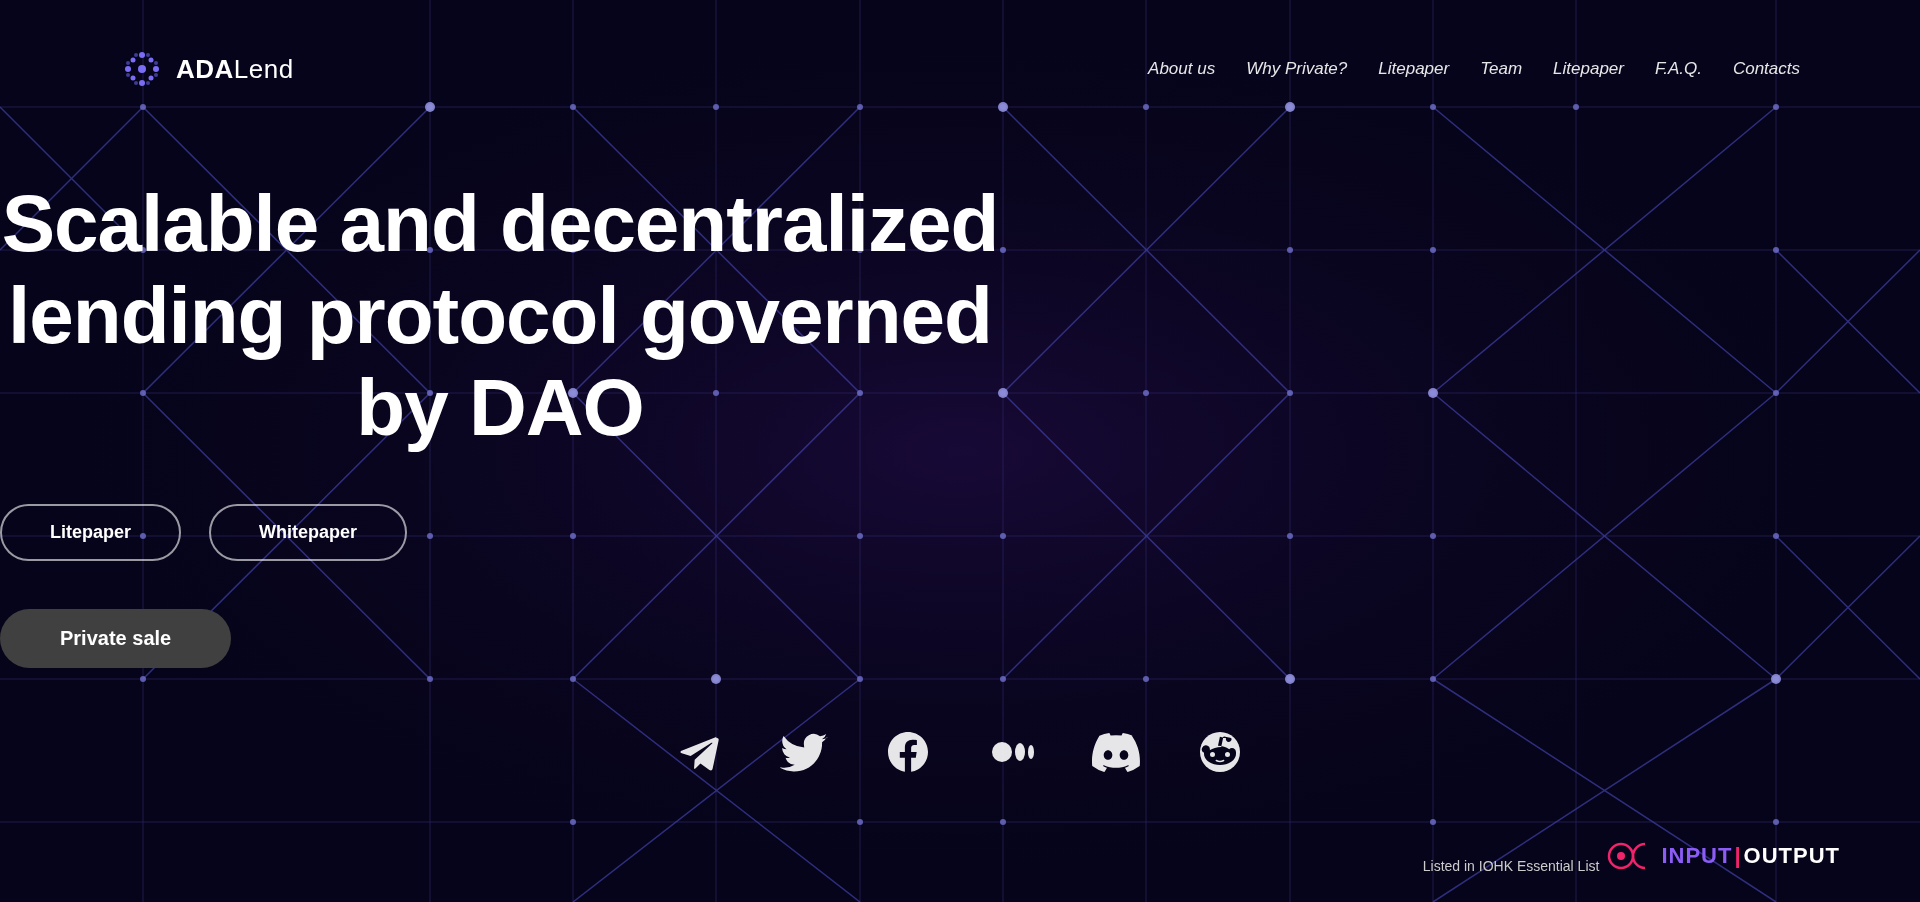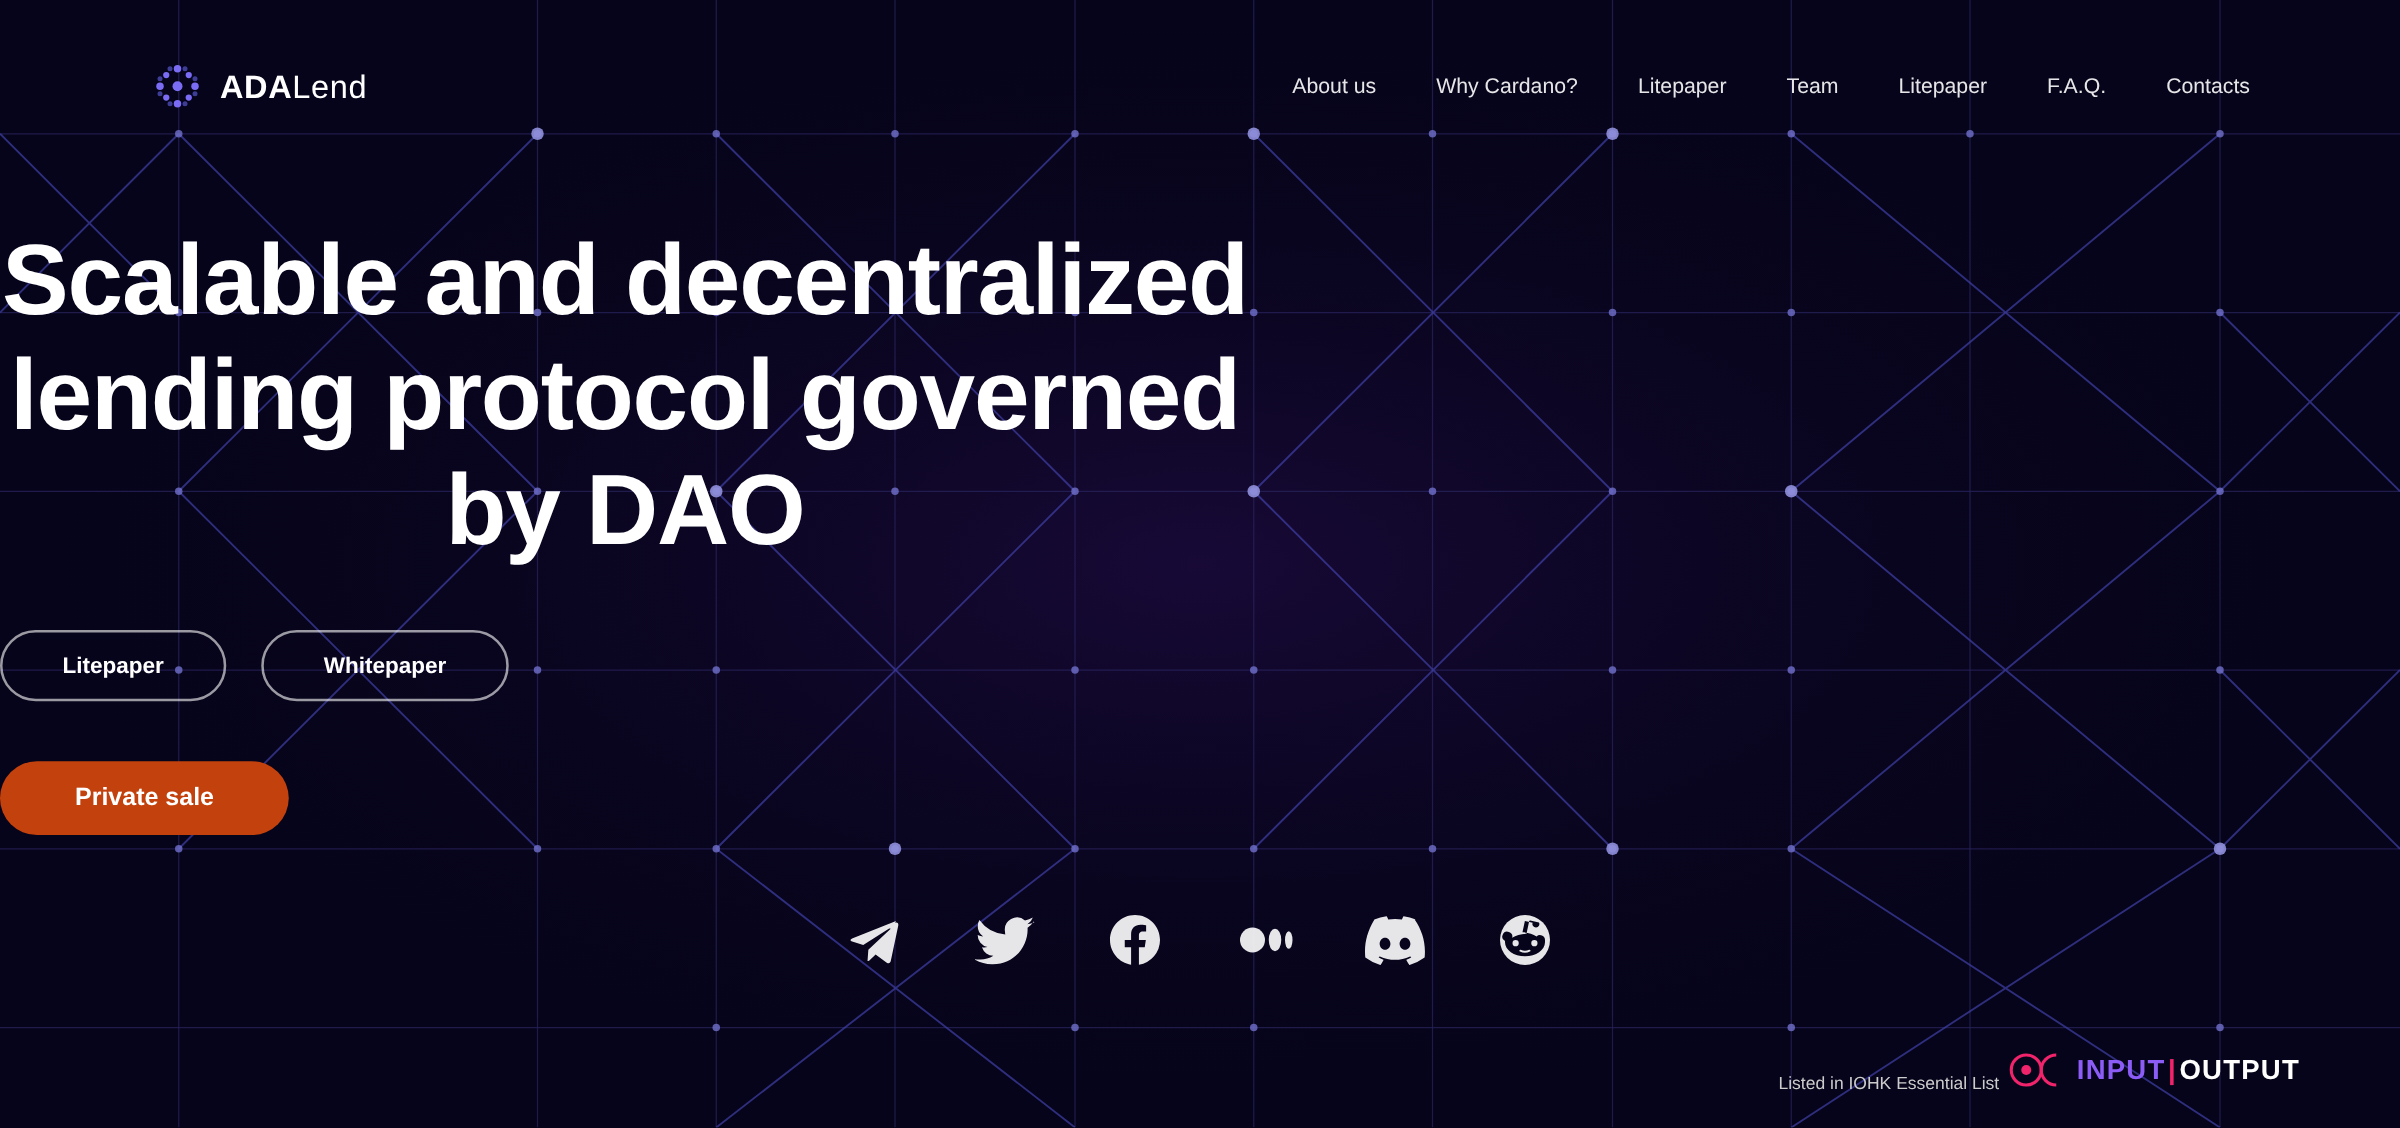--- a/index.html
+++ b/index.html
@@ -56,22 +56,23 @@
       font-weight: 700;
     }
 
     .logo-text span.lend {
       font-weight: 400;
     }
 
     .nav-links {
       display: flex;
       align-items: center;
-      gap: 48px;
+      gap: 31px;
       list-style: none;
+      font-style: italic;
     }
 
     .nav-links a {
       color: #fff;
       text-decoration: none;
       font-size: 17px;
       font-weight: 400;
       opacity: 0.9;
       white-space: nowrap;
     }
@@ -109,21 +110,21 @@
       color: #fff;
       font-size: 18px;
       font-weight: 600;
       padding: 16px 48px;
       border-radius: 50px;
       cursor: pointer;
       white-space: nowrap;
     }
 
     .btn-primary-sale {
-      background: #c2410c;
+      background: #404040;
       border: none;
       color: #fff;
       font-size: 20px;
       font-weight: 700;
       padding: 18px 60px;
       border-radius: 50px;
       cursor: pointer;
       margin-top: 28px;
       white-space: nowrap;
     }
@@ -363,21 +364,21 @@
       <circle cx="16" cy="36" r="2" fill="#5555cc" opacity="0.7"></circle>
       <circle cx="28" cy="36" r="2" fill="#5555cc" opacity="0.7"></circle>
     </svg>
     <div class="logo-text">
       <span class="ada">ADA</span><span class="lend">Lend</span>
     </div>
   </div>
 
   <ul class="nav-links">
     <li><a href="#">About us</a></li>
-    <li><a href="#">Why Cardano?</a></li>
+    <li><a href="#">Why Private?</a></li>
     <li><a href="#">Litepaper</a></li>
     <li><a href="#">Team</a></li>
     <li><a href="#">Litepaper</a></li>
     <li><a href="#">F.A.Q.</a></li>
     <li><a href="#">Contacts</a></li>
   </ul>
 </nav>
 
 <section class="hero">
   <h1 class="hero-title">Scalable and decentralized lending protocol governed by DAO</h1>

